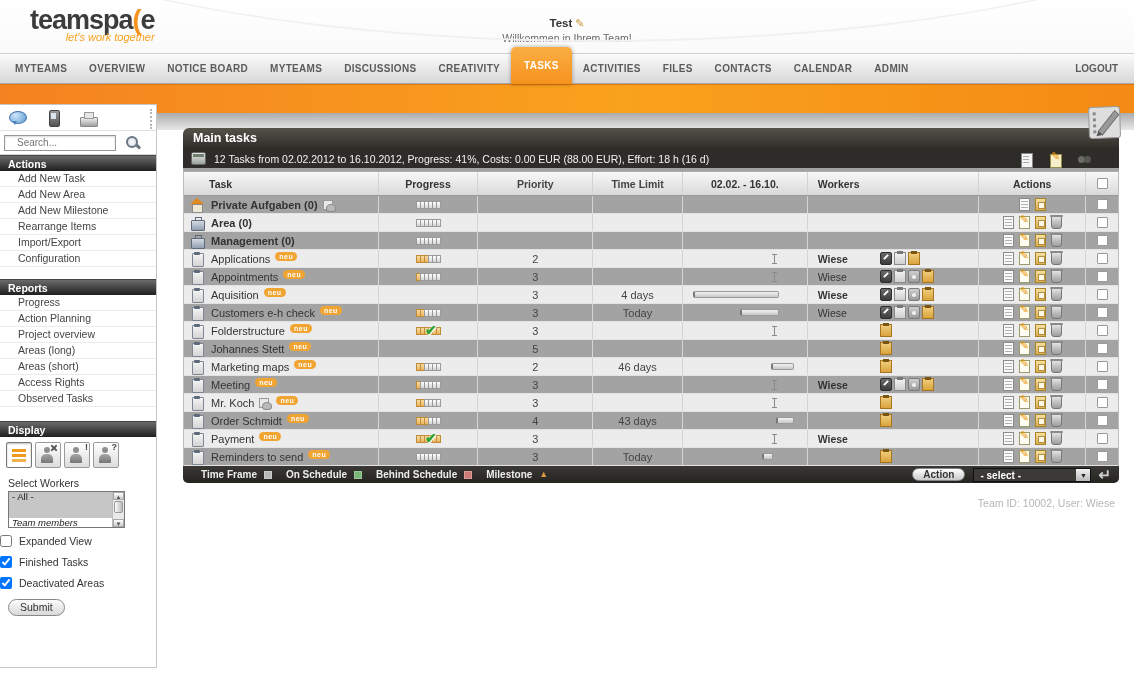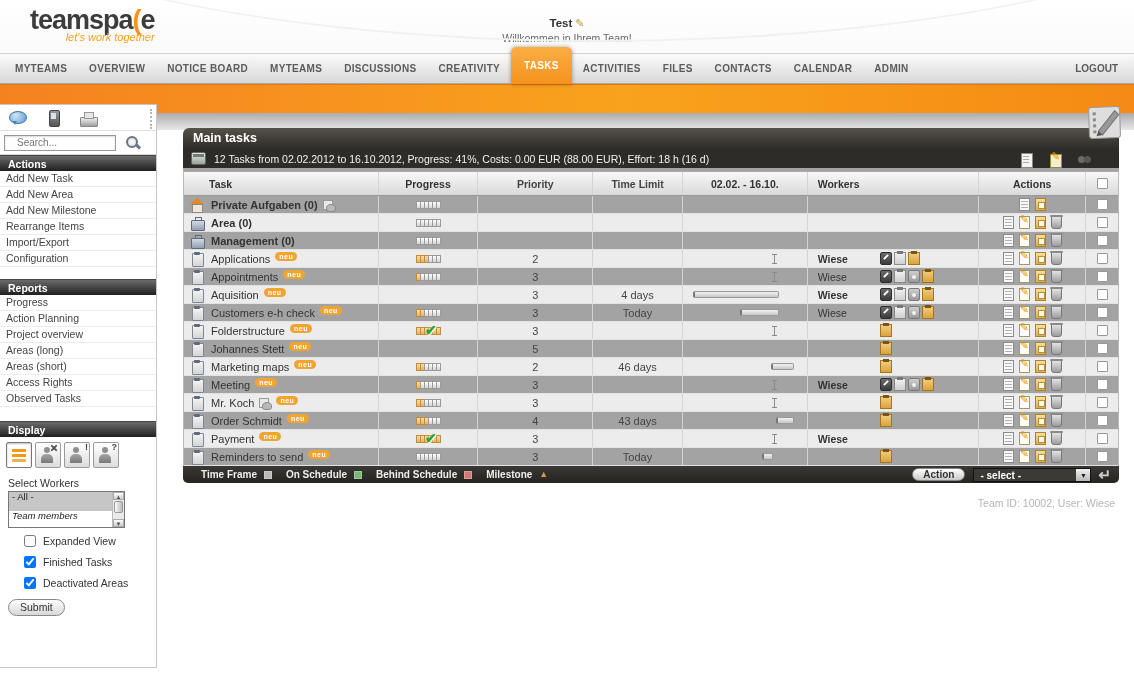--- a/index.html
+++ b/index.html
@@ -60,21 +60,21 @@
   .sb-search input { width:112px; height:16px; border:1px solid #999; font-size:10px; padding:1px 12px;
                      font-family:"Liberation Sans",sans-serif; color:#555; box-shadow:inset 0 1px 2px rgba(0,0,0,.15); }
   .mag-btn { position:relative; width:22px; height:18px; margin-left:6px; cursor:pointer; }
   .mag-btn::before { content:""; position:absolute; left:4px; top:2px; width:8px; height:8px;
         border:2px solid #6a7682; border-radius:50%; background:radial-gradient(circle,#fff,#cfd8e0); }
   .mag-btn::after { content:""; position:absolute; left:13px; top:11px; width:6px; height:3px;
         background:#6a7682; transform:rotate(45deg); border-radius:1px; }
   .sb-sec-header { height:16px; line-height:16px; background:linear-gradient(180deg,#6b6b6b,#1f1f1f);
                    color:#fff; font-weight:bold; font-size:10.5px; padding-left:8px; border-top:1px solid #444; }
   .sb-list { list-style:none; }
-  .sb-list li { height:16px; line-height:15px; padding-left:6px; font-size:10.5px; color:#444;
+  .sb-list li { height:16px; line-height:15px; padding-left:18px; font-size:10.5px; color:#444;
                 border-bottom:1px solid #ececec; cursor:pointer; white-space:nowrap; }
   .sb-gap1 { height:12px; } .sb-gap2 { height:14px; }
   .disp-icons { padding:5px 0 3px 6px; display:flex; }
   .disp-btn { width:26px; height:26px; border:1px solid #9a9a9a; border-radius:2px; margin-right:3px;
               background:linear-gradient(180deg,#fff,#ddd); position:relative; cursor:pointer; }
   .disp-btn.active { background:#fff; border-color:#777; box-shadow:inset 0 1px 2px rgba(0,0,0,.25); }
   .ic-bars { position:absolute; left:5px; top:6px; width:14px; height:2.5px; background:#f29a1d;
              box-shadow:0 5px 0 0 #f29a1d, 0 10px 0 0 #f0b24d; }
   .ic-person::before { content:""; position:absolute; left:8px; top:4px; width:6px; height:6px;
              border-radius:50%; background:#8f8f8f; }
@@ -82,30 +82,30 @@
              border-radius:5px 5px 0 0; background:linear-gradient(180deg,#a5a5a5,#777); }
   .ic-mark { position:absolute; right:1px; top:-1px; font-size:9px; font-weight:bold; color:#444; }
   .ic-tools { position:absolute; right:2px; top:1px; width:8px; height:8px; }
   .ic-tools::before,.ic-tools::after { content:""; position:absolute; left:3px; top:0; width:2px; height:8px;
              background:#555; border-radius:1px; }
   .ic-tools::before { transform:rotate(45deg); } .ic-tools::after { transform:rotate(-45deg); }
   .sw-label { padding:6px 0 2px 8px; font-size:10.5px; color:#333; }
   .listbox { margin-left:8px; width:117px; height:37px; border:1px solid #777; background:#fff;
              position:relative; overflow:hidden; }
   .listbox .opts { width:104px; }
-  .opt { height:19px; line-height:9.5px; font-size:9.5px; padding-left:3px; white-space:nowrap;
+  .opt { height:26px; line-height:9.5px; font-size:9.5px; padding-left:3px; white-space:nowrap;
          overflow:hidden; cursor:pointer; color:#222; }
   .opt.selected { background:#c6c6c6; }
   .opt.group { font-weight:normal; font-style:italic; }
   .opt.indent { padding-left:14px; }
   .lb-scroll { position:absolute; right:0; top:0; width:12px; height:100%; background:#e9e9e9;
                border-left:1px solid #bbb; font-size:6px; color:#555; text-align:center; }
   .lb-scroll .arr { height:8px; line-height:8px; background:linear-gradient(180deg,#fff,#ccc); border:1px solid #aaa; cursor:pointer; }
   .lb-scroll .thumb { height:12px; margin:1px; background:linear-gradient(90deg,#fdfdfd,#bbb); border:1px solid #999; border-radius:2px; }
-  .sb-check { display:flex; align-items:center; height:17px; padding-left:24px; margin-top:4px; }
+  .sb-check { display:flex; align-items:center; height:17px; padding-left:0; margin-top:4px; }
   .sb-check input { width:12px; height:12px; margin-right:7px; cursor:pointer; }
   .sb-check label { font-size:10.5px; color:#333; cursor:pointer; }
   .submit-btn { margin:8px 0 0 8px; padding:1px 11px 2px; font-size:10.5px; color:#333;
                 border:1px solid #888; border-radius:9px; background:linear-gradient(180deg,#fefefe,#d8d8d8); cursor:pointer;
                 font-family:"Liberation Sans",sans-serif; }
 
   
   .main { position:absolute; left:183px; top:128px; width:936px; z-index:2; }
   .main-title { height:21px; line-height:21px; background:linear-gradient(180deg,#555249,#2e2c28);
                 color:#fff; font-weight:bold; font-size:12.5px; padding-left:10px; border-radius:6px 6px 0 0; }

